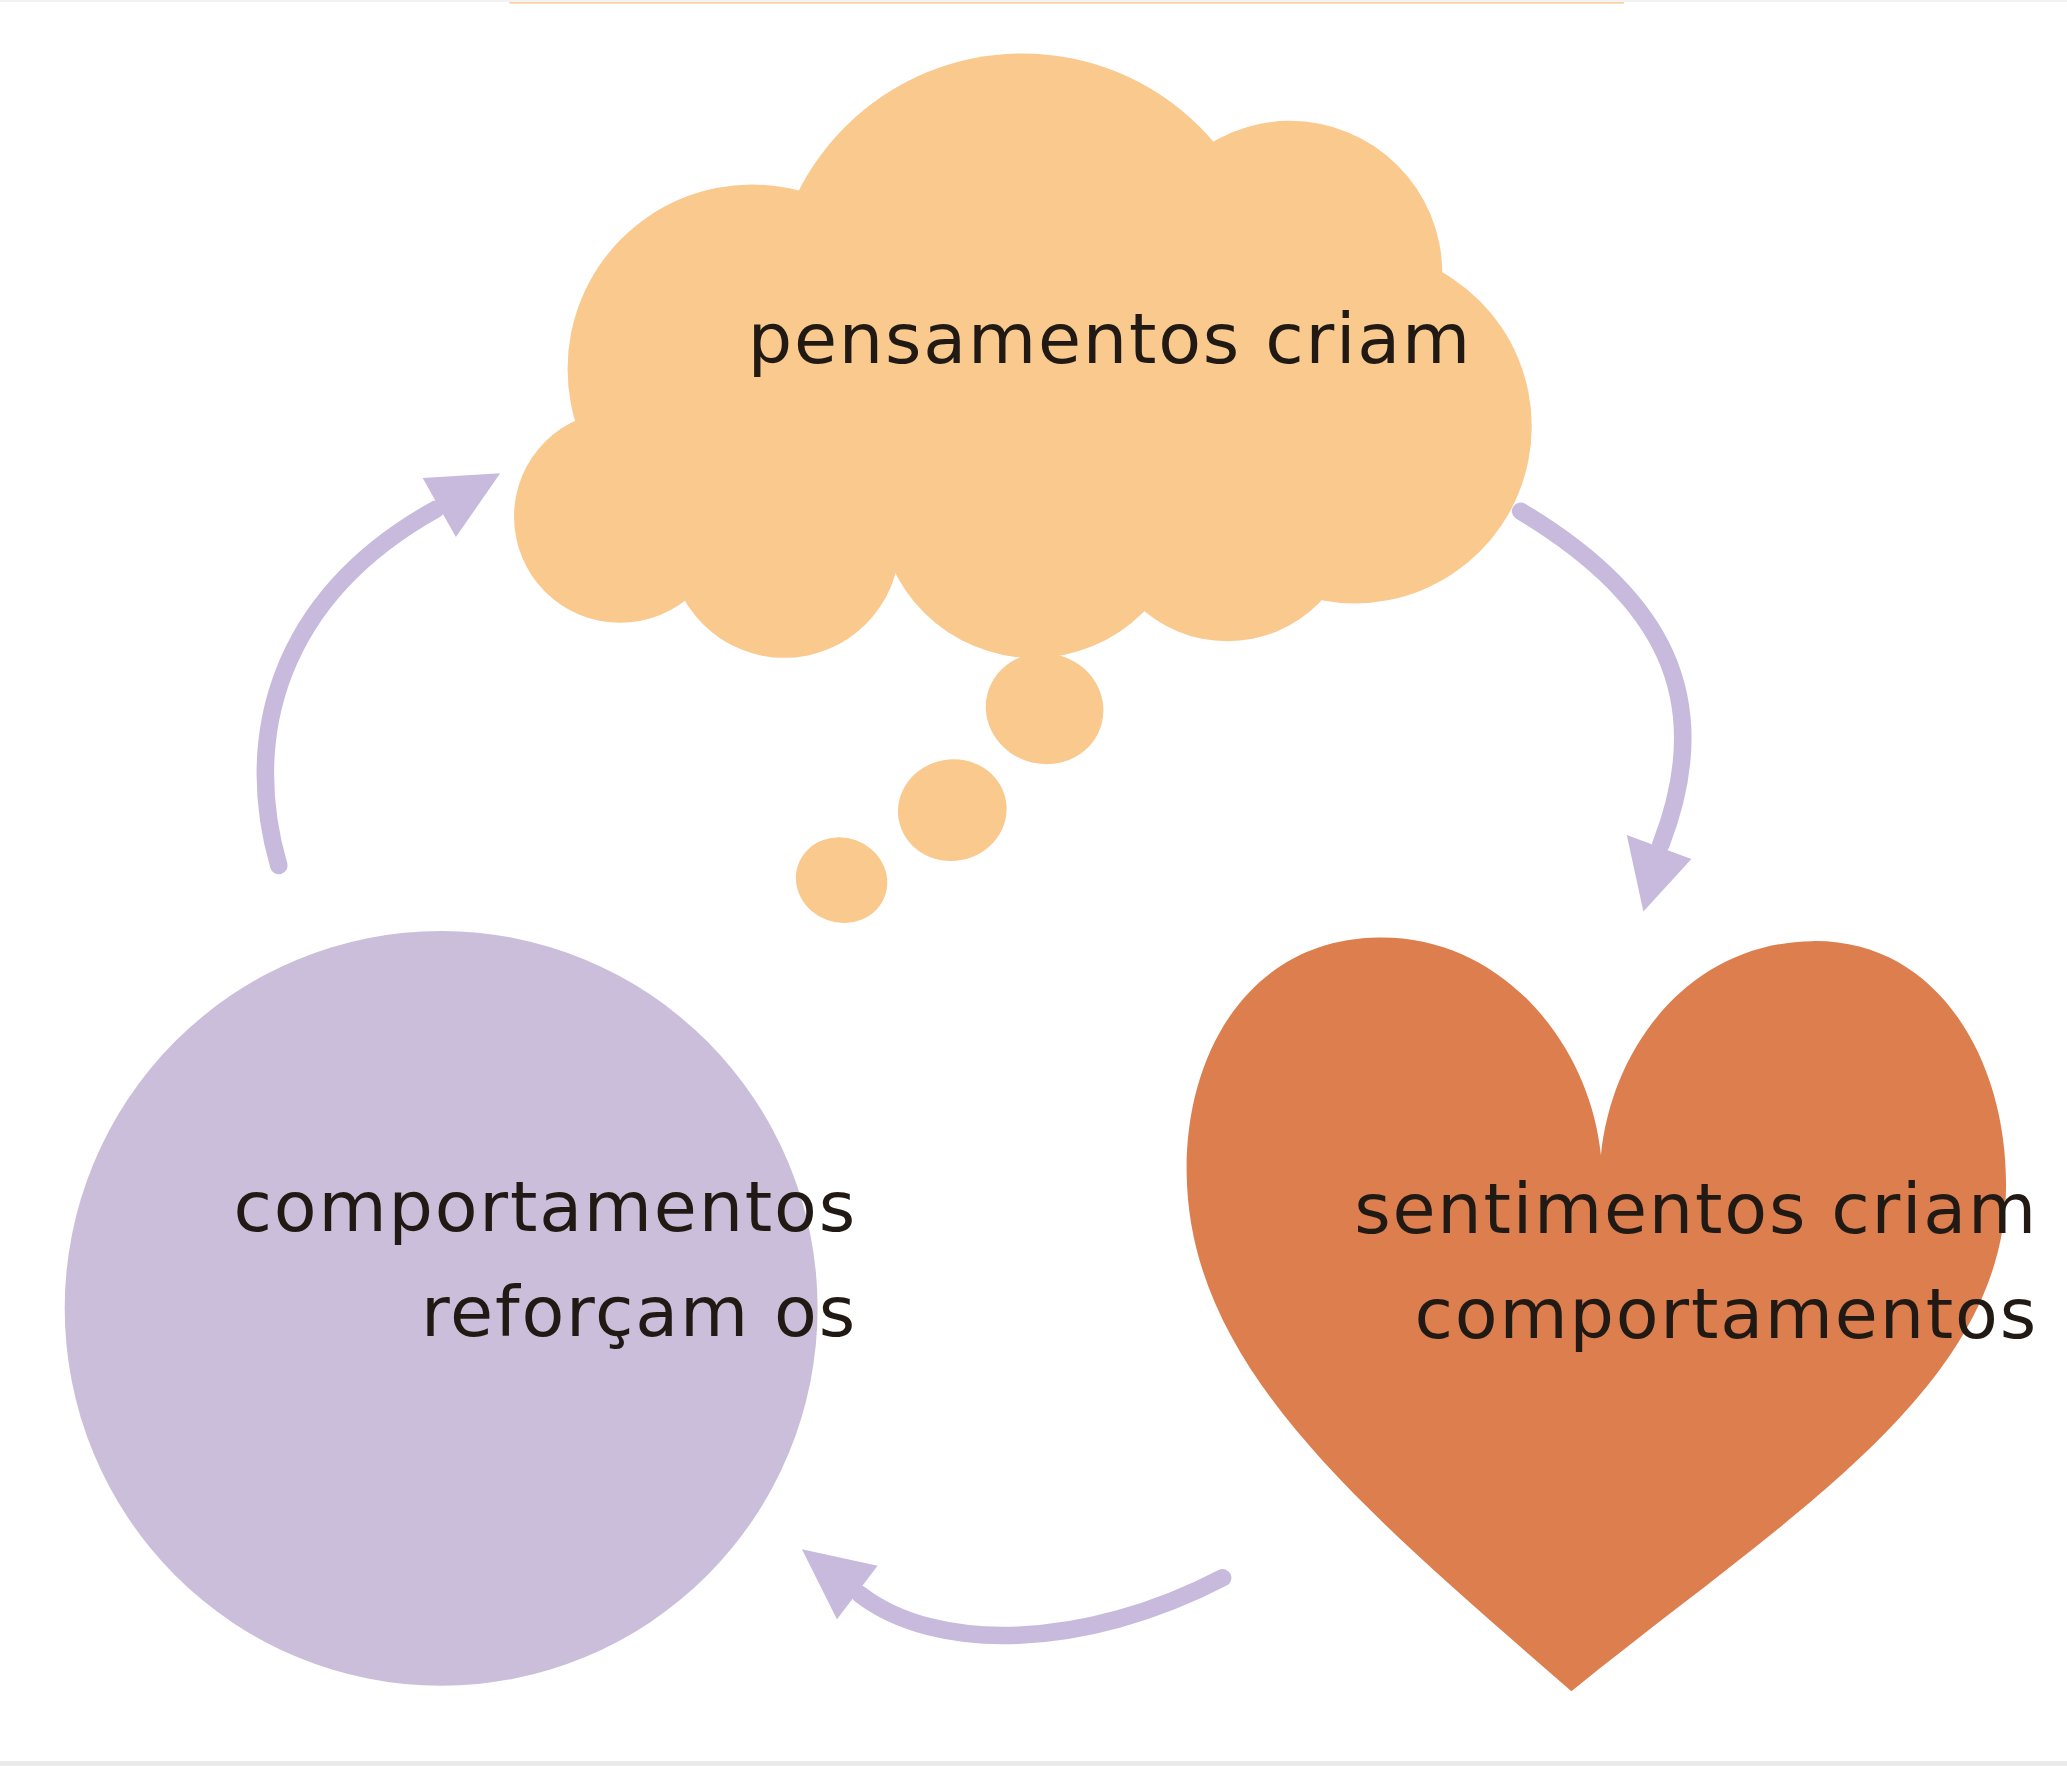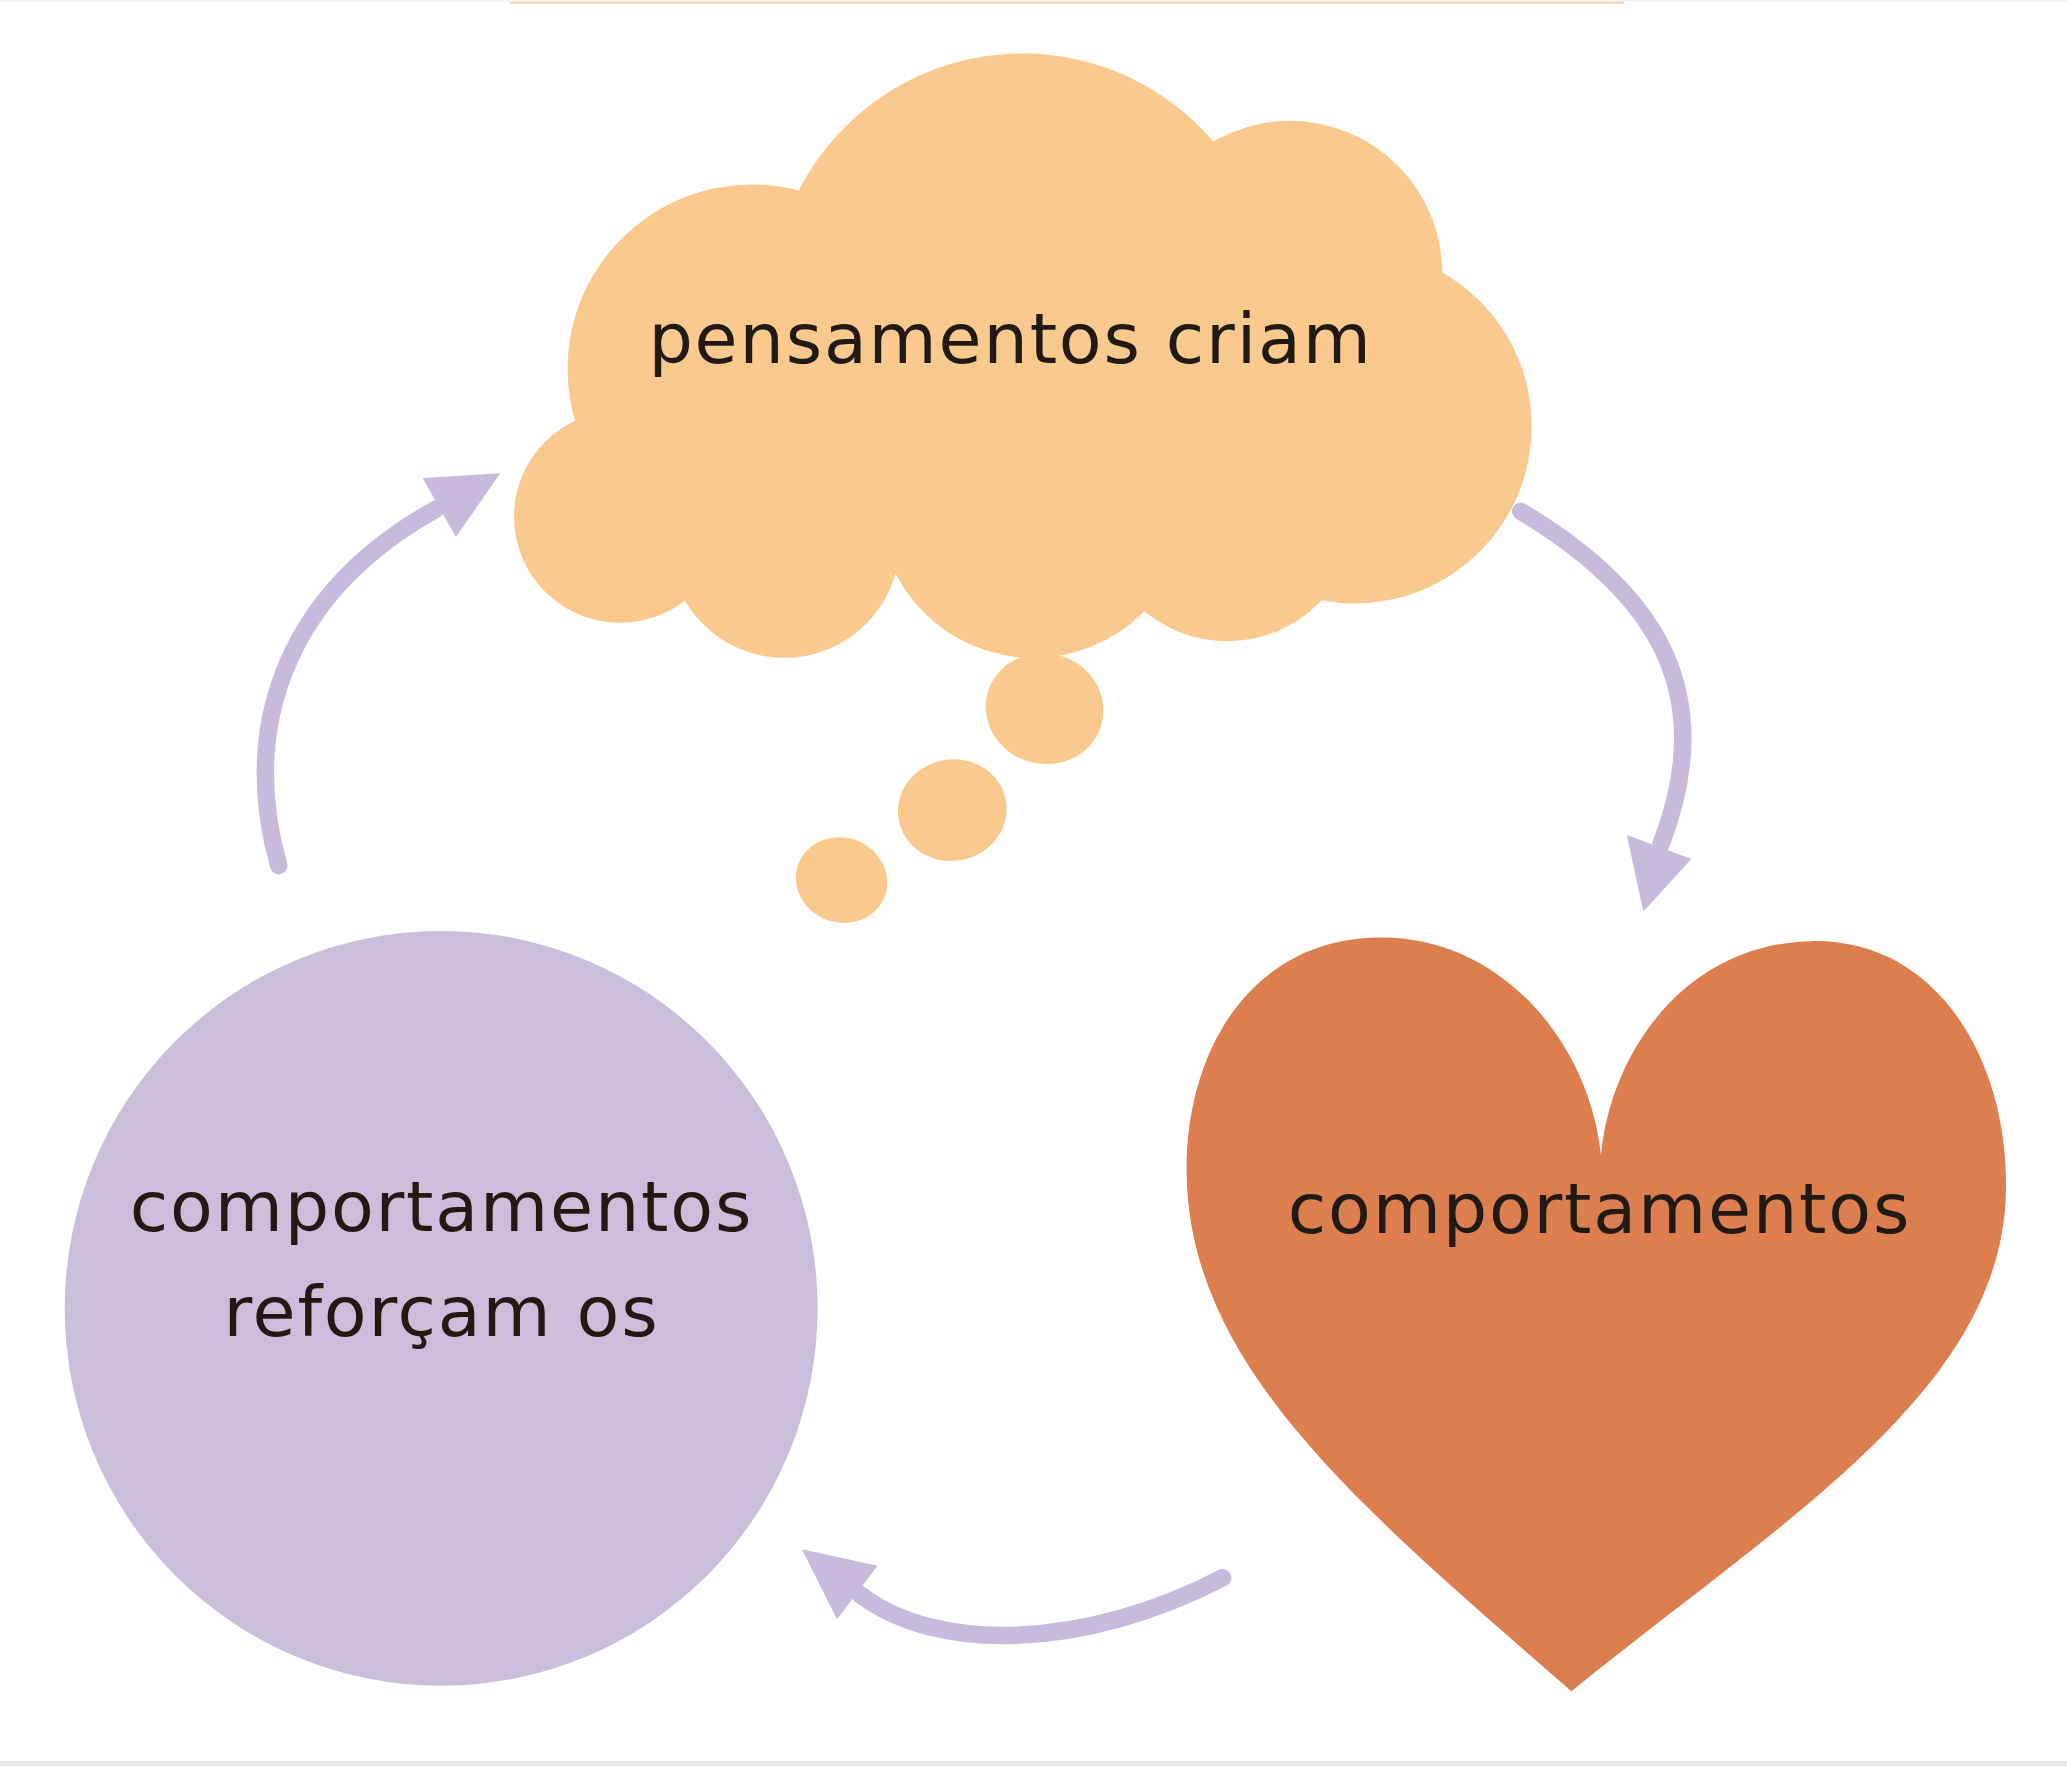--- a/index.html
+++ b/index.html
@@ -6,21 +6,21 @@
   .stage{
     position:relative;
     width:2067px;height:1766px;
     background:#ffffff;
     overflow:hidden;
     font-family:"DejaVu Sans", sans-serif;
   }
   .stage svg{position:absolute;left:0;top:0;width:100%;height:100%;}
   .label{
     position:absolute;
-    text-align:center;
+    text-align:right;
     color:#211a14;
     font-size:70px;
     line-height:105px;
     letter-spacing:1.8px;
     font-weight:400;
     pointer-events:none;
   }
   .cloud-label{left:549px;top:287px;width:923px;}
   .circle-label{left:26px;top:1155px;width:831px;}
   .heart-label{left:1161px;top:1157px;width:877px;}
@@ -85,19 +85,20 @@
   <div class="label cloud-label">
     <div>pensamentos criam</div>
   </div>
 
   <div class="label circle-label">
     <div>comportamentos</div>
     <div>reforçam os</div>
   </div>
 
   <div class="label heart-label">
+    <div>sentimentos criam</div>
     <div>comportamentos</div>
   </div>
 
   <div class="top-line"></div>
   <div class="bottom-line"></div>
 </div>
 
 
 </body></html>

